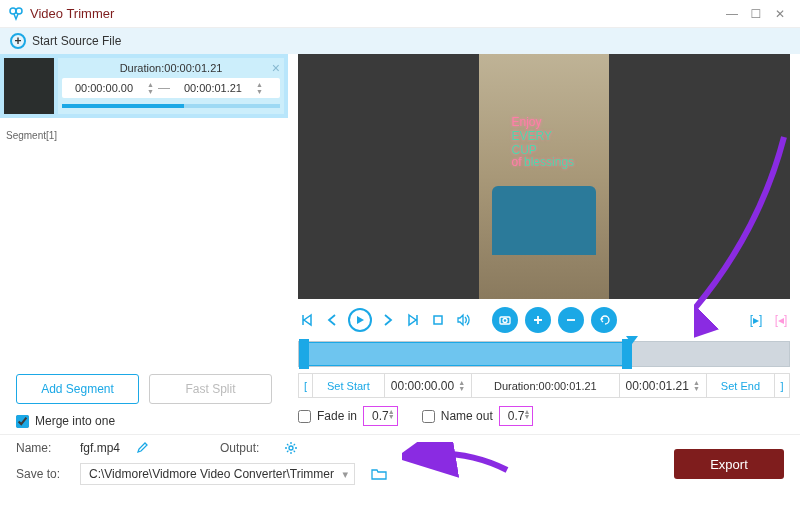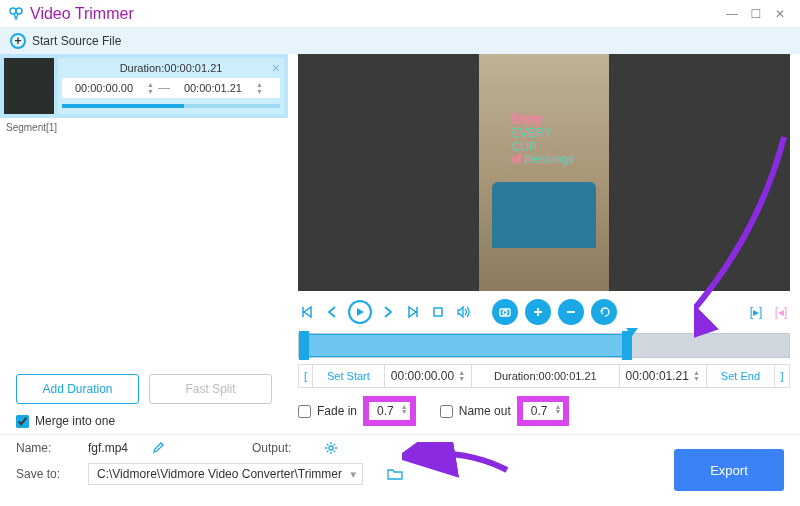--- a/index.html
+++ b/index.html
@@ -1,37 +1,37 @@
 <!DOCTYPE html>
 <html><head>
 <meta charset="utf-8">
 <style>
 *{box-sizing:border-box;margin:0;padding:0;font-family:"Segoe UI",Arial,sans-serif;font-size:12px;color:#333}
 body{width:800px;height:506px;background:#fff;overflow:hidden;position:relative}
 .titlebar{height:28px;background:#fff;display:flex;align-items:center;padding:0 8px;border-bottom:1px solid #eee}
 .titlebar .logo{width:16px;height:16px;margin-right:6px;display:flex;align-items:center;justify-content:center}
-.titlebar .title{font-size:16px;color:#a21caf}
+.titlebar .title{font-size:13px;color:#7f1d1d}
 .titlebar .spacer{flex:1}
 .titlebar .winbtn{width:24px;height:24px;display:flex;align-items:center;justify-content:center;color:#888;cursor:pointer}
 .toolbar{height:26px;background:#e7f4fb;display:flex;align-items:center;padding:0 10px;color:#1ba8e6}
 .toolbar .plus{width:16px;height:16px;border:2px solid #1ba8e6;border-radius:50%;display:flex;align-items:center;justify-content:center;margin-right:6px;font-weight:bold}
 .content{display:flex;height:calc(506px - 28px - 26px - 72px)}
 .sidebar{width:288px;background:#fff;display:flex;flex-direction:column}
 .seg{background:#b9e6fb;margin:0;padding:4px;position:relative;display:flex;gap:4px}
 .thumb{width:50px;height:56px;background:#2a2e2d}
 .seginfo{flex:1;background:#cceefb;padding:4px;position:relative}
 .seginfo .dur{text-align:center;font-size:11px;margin-bottom:4px}
 .seginfo .times{display:flex;align-items:center;gap:4px;background:#fff;padding:3px;border-radius:2px}
 .seginfo .times input{border:none;width:78px;font-size:11px;text-align:center}
 .seginfo .spin{display:flex;flex-direction:column;font-size:7px;line-height:7px;color:#999}
 .seginfo .dash{color:#999}
 .seginfo .prog{height:4px;background:#9dd9f4;margin-top:6px;position:relative}
 .seginfo .prog::after{content:"";position:absolute;left:0;top:0;height:100%;width:56%;background:#1ba8e6}
 .seginfo .close{position:absolute;top:2px;right:4px;color:#86b8d0;cursor:pointer;font-size:14px}
-.seglabel{font-size:10px;color:#666;padding:4px 6px}
+.seglabel{font-size:10px;color:#666;padding:12px 6px}
 .sidebar .fill{flex:1}
 .btnrow{display:flex;gap:10px;padding:8px 16px 4px}
 .btn{flex:1;height:30px;border:1px solid #1ba8e6;background:#fff;color:#1ba8e6;border-radius:3px;cursor:pointer;font-size:12px}
 .btn.disabled{border-color:#ccc;color:#bbb}
 .merge{padding:6px 16px;display:flex;align-items:flex-end;gap:6px;font-size:12px;color:#1ba8e6}
 .merge input{accent-color:#1ba8e6}
 .main{flex:1;display:flex;flex-direction:column;padding:0 10px}
 .preview{background:#3a3a3a;height:260px;display:flex;align-items:center;justify-content:center;position:relative;margin-bottom:6px}
 .video{width:130px;height:100%;background:linear-gradient(180deg,#bfb396 0%,#a89878 50%,#8a7a5e 100%);position:relative;overflow:hidden}
 .video .neon{position:absolute;top:36%;left:50%;transform:translate(-50%,-50%);font-family:cursive}
@@ -56,32 +56,32 @@
 .timerow{display:flex;gap:0;border:1px solid #ddd;height:26px}
 .timerow>*{border-right:1px solid #ddd;display:flex;align-items:center;padding:0 6px;font-size:11px}
 .timerow .bracket{color:#1ba8e6;width:14px;justify-content:center}
 .timerow .link{color:#1ba8e6;cursor:pointer;padding:0 14px}
 .timerow .tval{flex:0 0 auto}
 .timerow .spin2{display:flex;flex-direction:column;font-size:7px;line-height:6px;color:#999;margin-left:4px}
 .timerow .dur{flex:1;justify-content:center}
 .faderow{display:flex;gap:24px;padding:8px 0}
 .fadeitem{display:flex;align-items:center;gap:6px;font-size:11px}
 .fadeitem input[type=checkbox]{accent-color:#1ba8e6}
-.fadeitem .val{border:6px solid #d946ef;padding:2px 16px 2px 8px;font-size:11px;position:relative}
+.fadeitem .val{border:1px solid #d946ef;padding:2px 8px 2px 8px;font-size:11px;position:relative}
 .fadeitem .spin3{display:flex;flex-direction:column;font-size:7px;line-height:5px;color:#999;position:absolute;right:2px;top:2px}
 .footer{height:72px;border-top:1px solid #eee;padding:6px 16px;display:flex;flex-direction:column;gap:8px;position:relative}
-.frow{display:flex;align-items:center;gap:24px;font-size:12px}
+.frow{display:flex;align-items:center;gap:16px;font-size:12px}
 .frow .lbl{color:#555;min-width:48px}
 .frow .pathbox{border:1px solid #ddd;padding:3px 8px;min-width:240px;display:flex;align-items:center;font-size:11px}
 .frow .pathbox.drop{position:relative;padding-right:20px}
 .frow .pathbox.drop::after{content:"▾";position:absolute;right:6px;color:#999}
 .frow .edit{color:#1ba8e6;cursor:pointer}
 .frow .gear{color:#1ba8e6;cursor:pointer}
 .frow .folder{color:#1ba8e6;cursor:pointer}
-.export{position:absolute;right:16px;top:14px;width:110px;height:42px;background:#3b82f6;color:#fff;border:none;border-radius:3px;cursor:pointer;font-size:13px}
+.export{position:absolute;right:16px;top:14px;width:110px;height:30px;background:#7f1d1d;color:#fff;border:none;border-radius:3px;cursor:pointer;font-size:13px}
 
 .arrow1{position:absolute;left:694px;top:132px;pointer-events:none}
 .arrow2{position:absolute;left:402px;top:442px;pointer-events:none}
 svg{display:block}
 </style>
 </head>
 <body>
 
 <div class="titlebar">
   <span class="logo">
@@ -117,21 +117,21 @@
           <span class="dash">—</span>
           <input value="00:00:01.21" style="">
           <span class="spin">▲<br>▼</span>
         </div>
         <div class="prog"></div>
       </div>
     </div>
     <div class="seglabel">Segment[1]</div>
     <div class="fill"></div>
     <div class="btnrow">
-      <button class="btn">Add Duration</button>
+      <button class="btn">Add Segment</button>
       <button class="btn disabled">Fast Split</button>
     </div>
     <label class="merge">
       <input type="checkbox" checked="" style="">
       <span>Merge into one</span>
     </label>
   </div>
 
   <div class="main">
     <div class="preview">

